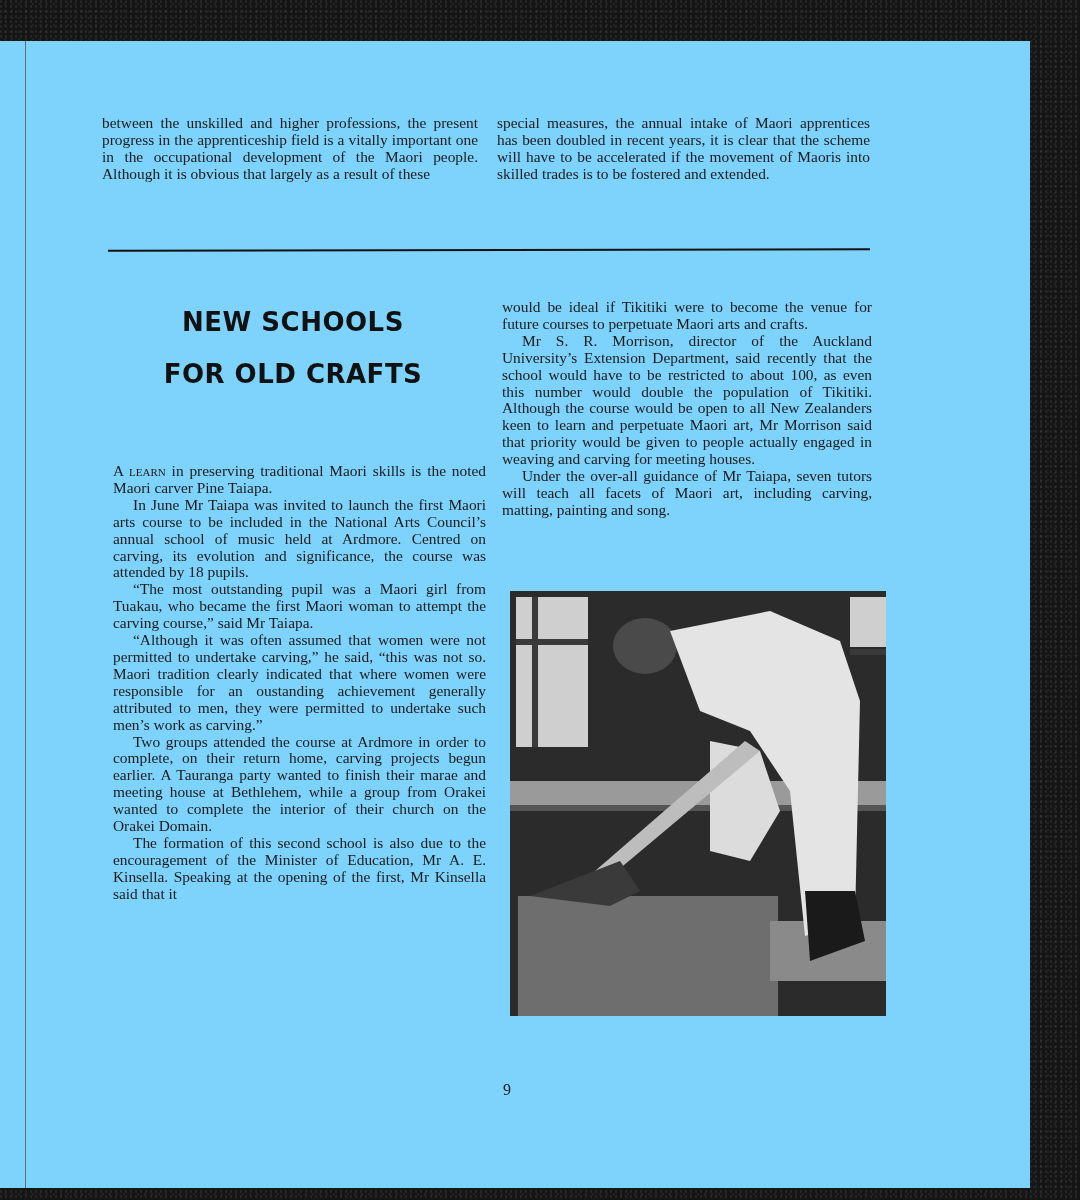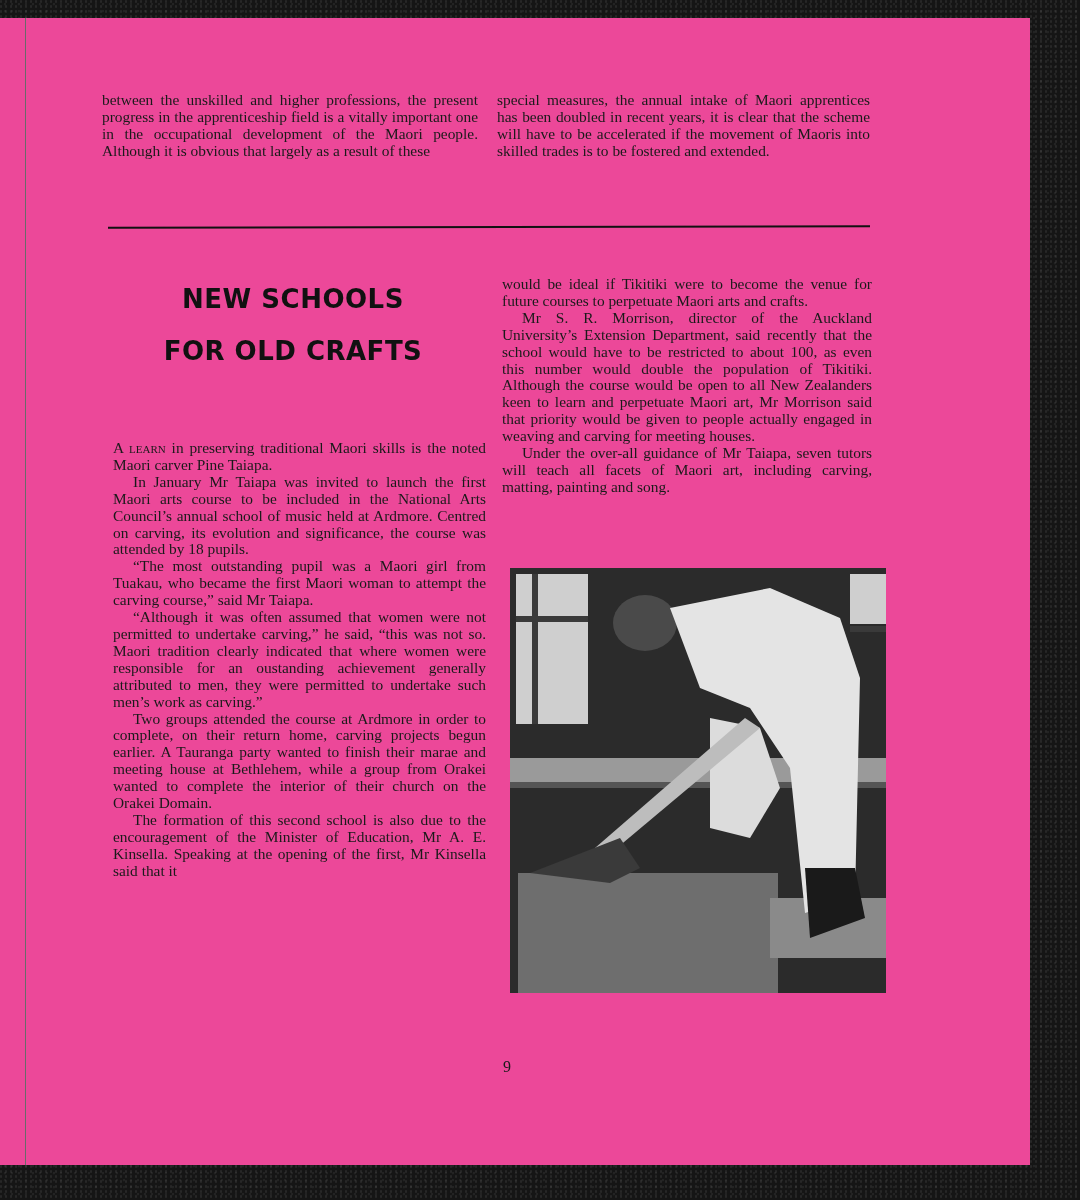--- a/index.html
+++ b/index.html
@@ -7,22 +7,22 @@
       width: 1080px; height: 1200px; position: relative; overflow: hidden;
       background: #151515;
       background-image:
         radial-gradient(circle at 20% 30%, rgba(255,255,255,0.08) 1px, transparent 1.5px),
         radial-gradient(circle at 70% 60%, rgba(255,255,255,0.06) 1px, transparent 1.5px);
       background-size: 5px 5px, 7px 7px;
       font-family: "Liberation Serif", "DejaVu Serif", serif;
       color: #1a1a1a;
     }
     .page {
-      position: absolute; left: 0; top: 18px; width: 1030px; height: 1147px;
-      background: #ec4899;
+      position: absolute; left: 0; top: 41px; width: 1030px; height: 1147px;
+      background: #7dd3fc;
     }
     .page-edge {
       position: absolute; left: 25px; top: 0; width: 1px; height: 100%;
       background: #6a6a6a;
     }
     .col { position: absolute; font-size: 15.4px; line-height: 16.9px; text-align: justify; }
     .col p { margin: 0; text-indent: 0; }
     .col p.ind { text-indent: 20px; }
     .top-left { left: 102px; top: 74px; width: 376px; }
     .top-right { left: 497px; top: 74px; width: 373px; }
@@ -68,21 +68,21 @@
 
   <div class="rule"></div>
 
   <div class="headline">
     <div>NEW SCHOOLS</div>
     <div>FOR OLD CRAFTS</div>
   </div>
 
   <div class="col main-left">
     <p><span class="sc">A learn</span><span> in preserving traditional Maori skills is the noted Maori carver Pine Taiapa.</span></p>
-    <p class="ind">In January Mr Taiapa was invited to launch the first Maori arts course to be included in the National Arts Council’s annual school of music held at Ardmore. Centred on carving, its evolution and significance, the course was attended by 18 pupils.</p>
+    <p class="ind">In June Mr Taiapa was invited to launch the first Maori arts course to be included in the National Arts Council’s annual school of music held at Ardmore. Centred on carving, its evolution and significance, the course was attended by 18 pupils.</p>
     <p class="ind">“The most outstanding pupil was a Maori girl from Tuakau, who became the first Maori woman to attempt the carving course,” said Mr Taiapa.</p>
     <p class="ind">“Although it was often assumed that women were not permitted to undertake carving,” he said, “this was not so. Maori tradition clearly indicated that where women were responsible for an oustanding achievement generally attributed to men, they were permitted to undertake such men’s work as carving.”</p>
     <p class="ind">Two groups attended the course at Ardmore in order to complete, on their return home, carving projects begun earlier. A Tauranga party wanted to finish their marae and meeting house at Bethlehem, while a group from Orakei wanted to complete the interior of their church on the Orakei Domain.</p>
     <p class="ind">The formation of this second school is also due to the encouragement of the Minister of Education, Mr A. E. Kinsella. Speaking at the opening of the first, Mr Kinsella said that it</p>
   </div>
 
   <div class="col main-right">
     <p>would be ideal if Tikitiki were to become the venue for future courses to perpetuate Maori arts and crafts.</p>
     <p class="ind">Mr S. R. Morrison, director of the Auckland University’s Extension Department, said recently that the school would have to be restricted to about 100, as even this number would double the population of Tikitiki. Although the course would be open to all New Zealanders keen to learn and perpetuate Maori art, Mr Morrison said that priority would be given to people actually engaged in weaving and carving for meeting houses.</p>
     <p class="ind">Under the over-all guidance of Mr Taiapa, seven tutors will teach all facets of Maori art, including carving, matting, painting and song.</p>

